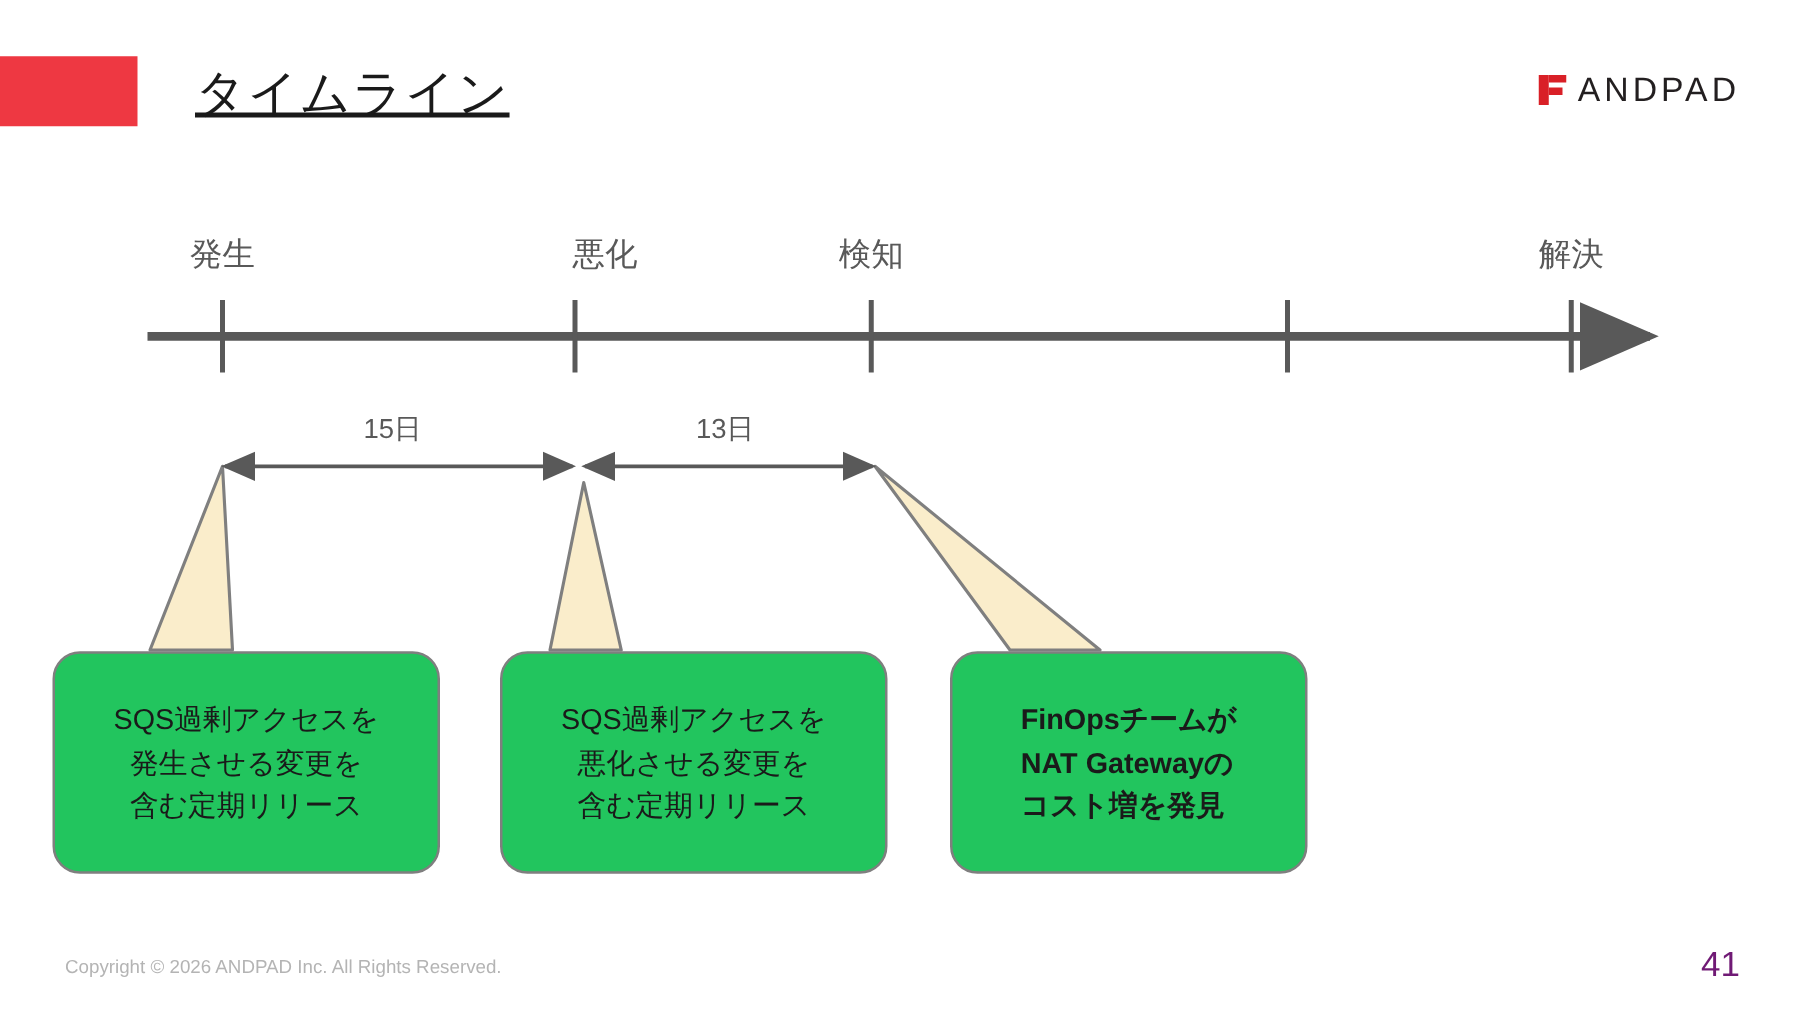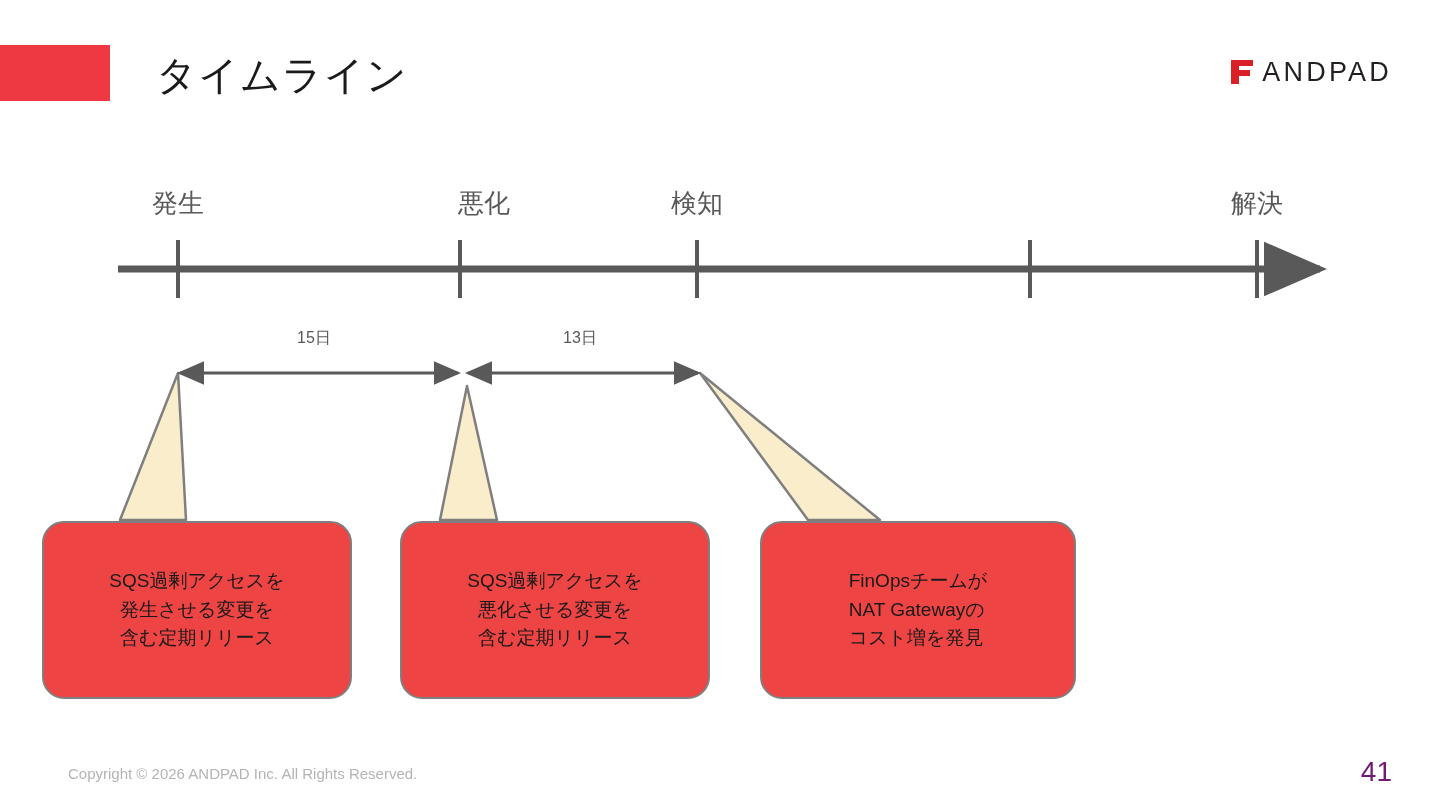--- a/index.html
+++ b/index.html
@@ -27,20 +27,21 @@
   }
   #page-title {
     position: absolute;
     left: 156px;
     top: 47px;
     font-size: 40px;
     line-height: 56px;
     letter-spacing: 1px;
     color: #1a1a1a;
     white-space: nowrap;
+    text-decoration: underline;
   }
   #brand-logo {
     position: absolute;
     right: 48px;
     top: 56px;
     height: 32px;
     display: flex;
     align-items: center;
     gap: 9px;
   }
@@ -77,54 +78,54 @@
     transform: translateX(-50%);
     font-size: 26px;
     color: #595959;
     white-space: nowrap;
     top: 186px;
     font-family: Liberation Serif, serif;
   }
   .span-label {
     position: absolute;
     transform: translateX(-50%);
-    font-size: 16px;
+    font-size: 22px;
     color: #595959;
     white-space: nowrap;
     top: 328px;
   }
 
   
   .bubble {
     position: absolute;
     box-sizing: border-box;
-    background: #ef4444;
+    background: #22c55e;
     border: 2.5px solid #7f7f7f;
     border-radius: 22px;
     display: flex;
     align-items: center;
     justify-content: center;
-    font-size: 19px;
+    font-size: 23px;
     line-height: 1.52;
     color: #1a1a1a;
     z-index: 3;
   }
   .bubble .bubble-text {
     padding: 0 10px;
     text-align: center;
     white-space: pre-line;
   }
   .bubble.left-align .bubble-text {
     text-align: left;
   }
 
   
   #footer-copyright {
     position: absolute;
-    left: 68px;
+    left: 52px;
     bottom: 28px;
     font-size: 15px;
     color: #b4b4b4;
     white-space: nowrap;
   }
   #footer-page-number {
     position: absolute;
     right: 48px;
     bottom: 22px;
     font-size: 28px;
@@ -190,21 +191,21 @@
 発生させる変更を
 含む定期リリース</span>
   </div>
 
   <div class="bubble" style="left:400px; top:521px; width:310px; height:178px;">
     <span class="bubble-text">SQS過剰アクセスを
 悪化させる変更を
 含む定期リリース</span>
   </div>
 
-  <div class="bubble left-align" style="left:760px; top:521px; width:316px; height:178px;">
+  <div class="bubble left-align" style="left:760px; top:521px; width:286px; height:178px;font-weight:bold;">
     <span class="bubble-text">FinOpsチームが
 NAT Gatewayの
 コスト増を発見</span>
   </div>
 </div>
 
 <div id="footer-copyright">Copyright © 2026 ANDPAD Inc. All Rights Reserved.</div>
 <div id="footer-page-number">41</div>
 
 </body></html>

